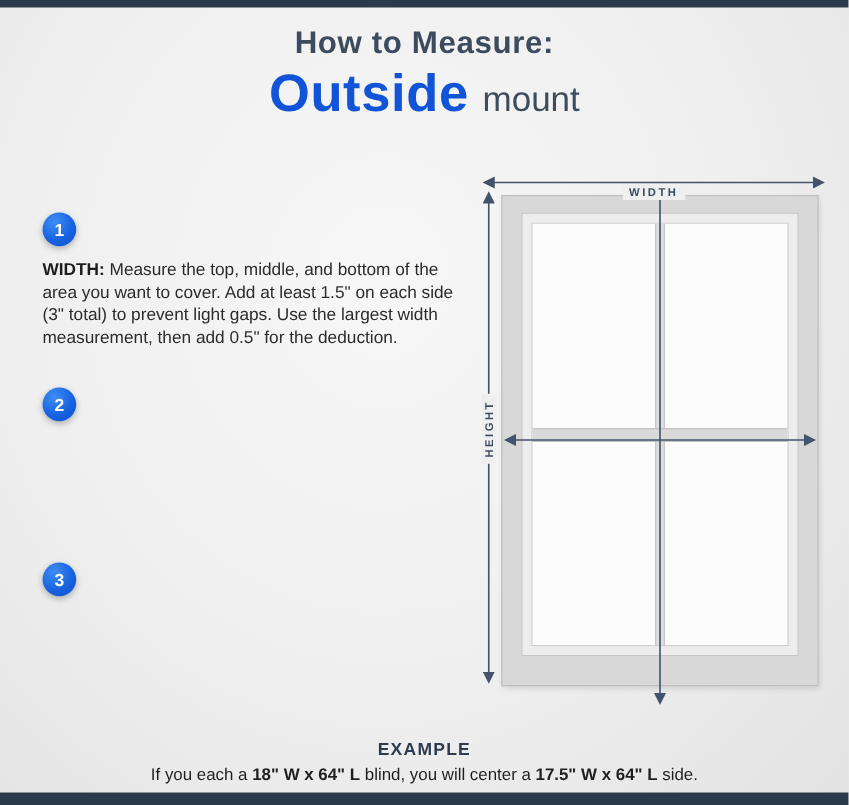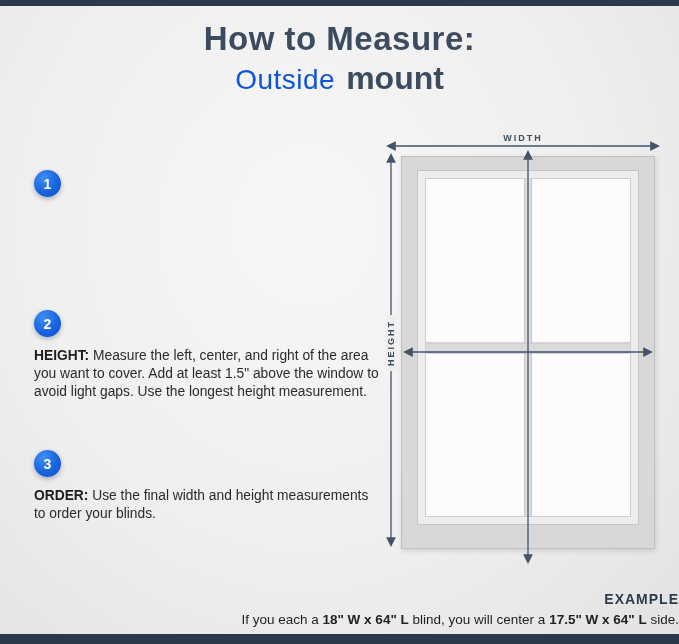--- a/index.html
+++ b/index.html
@@ -7,24 +7,24 @@
     position:relative; width:679px; height:644px; overflow:hidden;
     background: radial-gradient(ellipse at 45% 35%, #f7f7f7 0%, #efefef 55%, #e2e2e2 100%);
     font-family:"Liberation Sans", sans-serif;
   }
   .edge-bar { position:absolute; left:0; right:0; background:#2b3a4b; }
   .edge-bar.top { top:0; height:6px; }
   .edge-bar.bottom { bottom:0; height:10px; }
 
   
   .header { position:absolute; top:20px; left:0; right:0; text-align:center; }
-  .title-line1 { font-size:33px; font-weight:700; color:#3c4c5e; letter-spacing:0.5px; }
+  .title-line1 { font-size:25px; font-weight:700; color:#3c4c5e; letter-spacing:0.5px; }
   .title-line2 { margin-top:2px; }
-  .title-accent { font-size:28px; font-weight:400; color:#1254d8; letter-spacing:0.5px; }
-  .title-suffix { font-size:32px; font-weight:700; color:#3c4c5e; margin-left:11px; }
+  .title-accent { font-size:42px; font-weight:700; color:#1254d8; letter-spacing:0.5px; }
+  .title-suffix { font-size:28px; font-weight:400; color:#3c4c5e; margin-left:11px; }
 
   
   .step { position:absolute; left:34px; width:348px; }
   .step-1 { top:170px; } .step-2 { top:310px; } .step-3 { top:450px; }
   .badge {
     width:27px; height:27px; border-radius:50%;
     background: radial-gradient(circle at 35% 28%, #3f8df5 0%, #1763e0 55%, #0d4fd0 100%);
     color:#fff; font-weight:700; font-size:14px;
     display:flex; align-items:center; justify-content:center;
     box-shadow:0 2px 5px rgba(0,0,0,0.28);
@@ -51,55 +51,54 @@
   }
   .divider-v {
     position:absolute; top:0; bottom:0; left:50%; width:6px; transform:translateX(-50%);
     background:#dedede; border-left:1px solid #c7c7c7; border-right:1px solid #c7c7c7;
   }
   .arrows { position:absolute; left:0; top:0; }
   .measure-label {
     position:absolute; font-size:9px; font-weight:700; letter-spacing:2px;
     color:#3e4e60; background:#efefef; padding:1px 5px; white-space:nowrap;
   }
-  .width-label { left:145px; top:5px; transform:translate(-50%,-50%); }
+  .width-label { left:145px; top:21px; transform:translate(-50%,-50%); }
   .height-label { left:13px; top:210px; transform:translate(-50%,-50%) rotate(-90deg); }
 
   
-  .example { position:absolute; left:0; right:0; bottom:17px; text-align:right;margin-top:48px; }
+  .example { position:absolute; left:0; right:0; bottom:17px; text-align:center;margin-top:48px; }
   .example-heading { font-size:14px; font-weight:700; color:#2c3c4e; letter-spacing:1px; margin-bottom:5px; }
   .example-text { font-size:13.5px; color:#1f1f1f; }
   .example-text b { font-weight:700; }
 </style>
 </head>
 <body>
 
 <div class="page">
 
   <div class="edge-bar top"></div>
 
   <div class="header">
     <div class="title-line1">How to Measure:</div>
     <div class="title-line2">
       <span class="title-accent">Outside</span><span class="title-suffix">mount</span>
     </div>
   </div>
 
   <div class="step step-1">
     <div class="badge">1</div>
+    <p class="step-text"><span class="step-label">WIDTH:</span><span> Measure the top, middle, and bottom of the area you want to cover. Add at least 1.5" on each side (3" total) to prevent light gaps. Use the largest width measurement, then add 0.5" for the deduction.</span></p>
   </div>
 
   <div class="step step-2">
     <div class="badge">2</div>
-    <p class="step-text"><span class="step-label">HEIGHT:</span><span> Measure the left, center, and right of the area you want to cover. Add at least 1.5" above the window to avoid light gaps. Use the longest height measurement.</span></p>
   </div>
 
   <div class="step step-3">
     <div class="badge">3</div>
-    <p class="step-text"><span class="step-label">ORDER:</span><span> Use the final width and height measurements to order your blinds.</span></p>
   </div>
 
   <div class="diagram">
 
     <div class="window">
       <div class="sash">
         <div class="glass">
           <div class="divider-v"></div>
           <div class="divider-h"></div>
         </div>

